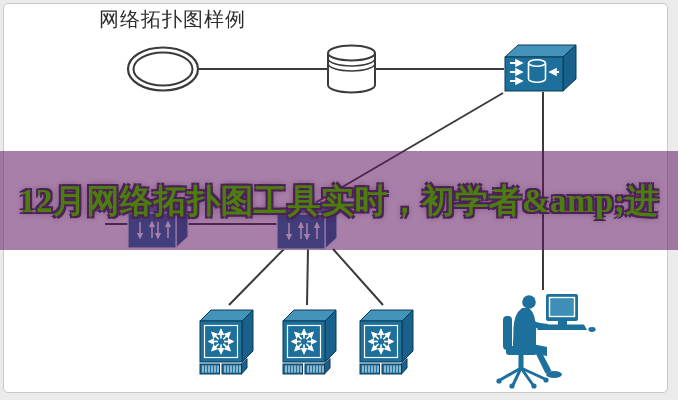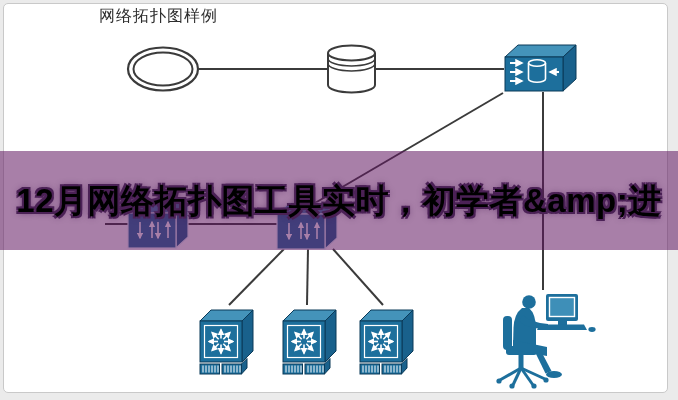--- a/index.html
+++ b/index.html
@@ -8,37 +8,38 @@
     background:#ebebeb;
     font-family:"Liberation Sans","DejaVu Sans",sans-serif;
   }
   .panel{
     position:absolute;left:3px;top:3px;width:665px;height:390px;
     background:#ffffff;border:1px solid #c9c9c9;border-radius:5px;
     box-sizing:border-box;
   }
   .diagram-title{
     position:absolute;left:99px;top:6px;
-    font-size:16px;font-weight:500;color:#2e2e2e;letter-spacing:1px;
+    font-size:20px;font-weight:500;color:#2e2e2e;letter-spacing:1px;
     z-index:2;
   }
   svg.topology{position:absolute;left:0;top:0;z-index:1;pointer-events:none;}
   .banner{
     position:absolute;left:0;top:151px;width:678px;height:99px;
     background:rgba(97,22,97,0.55);
     z-index:3;
     display:flex;flex-direction:column;justify-content:center;align-items:center;
   }
   .banner-line{
-    font-size:33px;line-height:40px;font-weight:700;color:#000000;
+    font-size:33px;line-height:40px;font-weight:700;color:#4d7c0f;
     letter-spacing:0.5px;white-space:nowrap;
     text-shadow:
       -2px -2px 0 #4b2156, 2px -2px 0 #4b2156,
       -2px  2px 0 #4b2156, 2px  2px 0 #4b2156,
       0 0 7px rgba(75,33,86,0.95);
+    font-family: Liberation Serif, serif;
   }
 </style>
 </head>
 <body>
 
 <div class="panel"></div>
 
 <div class="diagram-title">网络拓扑图样例</div>
 
 <svg class="topology" width="678" height="400" viewBox="0 0 678 400">

